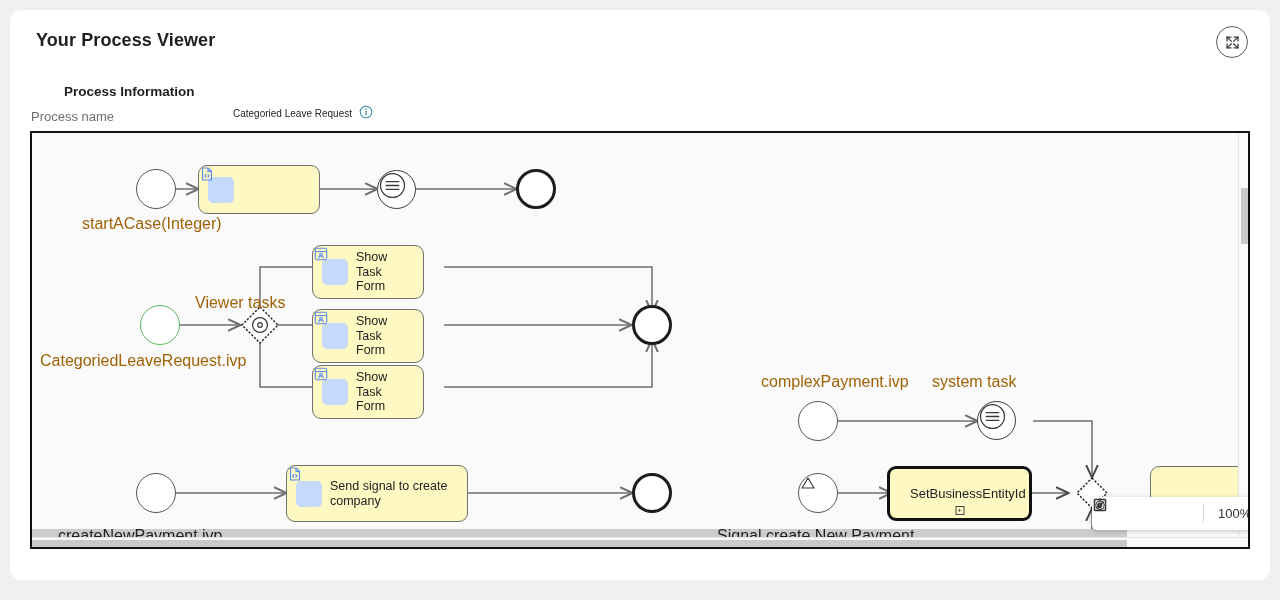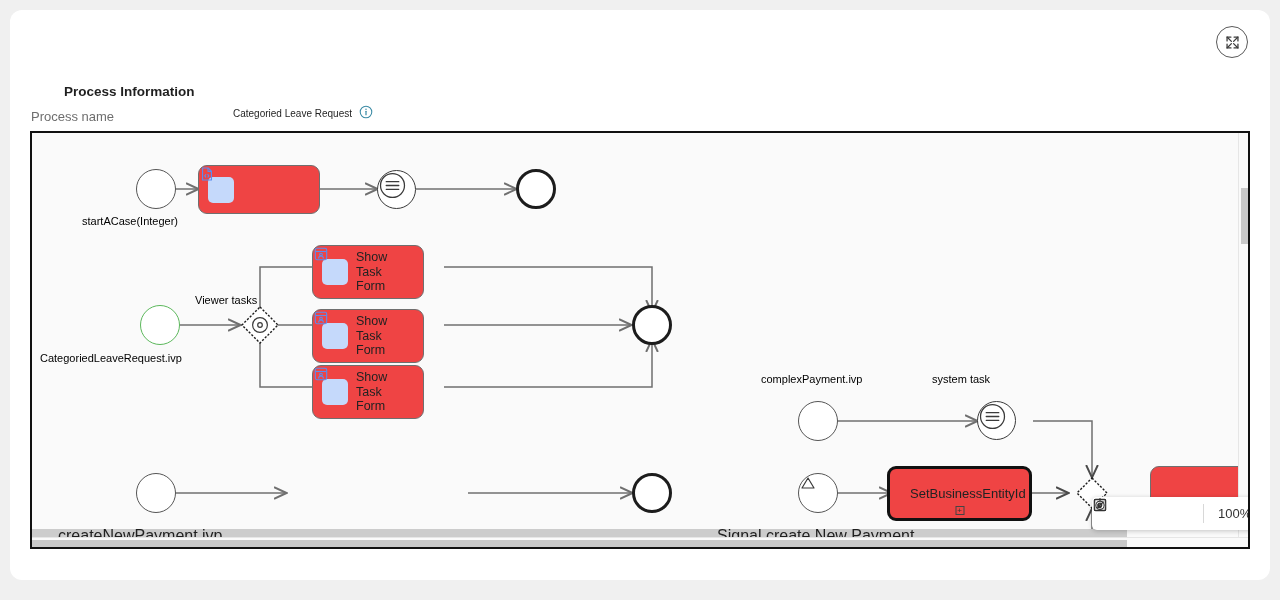--- a/index.html
+++ b/index.html
@@ -107,21 +107,21 @@
     position: absolute;
     left: 0; top: 2px;
     width: 1095px; height: 11px;
     background: #c9c9c9;
   }
 
   
   .node { position: absolute; }
 
   .task {
-    background: #ef4444;
+    background: #fef9c3;
     border: 1.6px solid #6f6f6f;
     border-radius: 9px;
     display: flex;
     align-items: center;
     gap: 8px;
     padding: 0 9px;
   }
   .task.thick { border-width: 3px; border-color: #111111; padding-left: 20px; }
   .task-icon {
     width: 26px; height: 26px;
@@ -155,22 +155,22 @@
     border-radius: 50%;
     background: #ffffff;
     display: flex; align-items: center; justify-content: center;
   }
   .ev.start  { border: 1.6px solid #555555; }
   .ev.green  { border: 1.6px solid #5cb85c; }
   .ev.end    { border: 3px solid #1c1c1c; }
 
   .caption {
     position: absolute;
-    font-size: 11px;
-    color: #000000;
+    font-size: 16px;
+    color: #a16207;
     white-space: nowrap;
   }
 
   .lane-label {
     position: absolute;
     font-size: 16px;
     color: #1f1f1f;
     white-space: nowrap;
   }
   .lane-band {
@@ -209,20 +209,21 @@
     padding: 0 5px;
     min-width: 40px;
     text-align: center;
   }
 </style>
 </head>
 <body>
 
 <div id="app">
 
+  <div class="page-title">Your Process Viewer</div>
 
   <button class="fullscreen-btn">
     <span>
       <svg width="17" height="17" viewBox="0 0 20 20" fill="none" stroke="#3c3c3c" stroke-width="1.5" stroke-linecap="round" stroke-linejoin="round">
         <path d="M8.2 3.6H3.6v4.6"></path>
           <path d="M3.6 3.6l5.1 5.1"></path>
         <path d="M11.8 3.6h4.6v4.6"></path>
           <path d="M16.4 3.6l-5.1 5.1"></path>
         <path d="M8.2 16.4H3.6v-4.6"></path>
           <path d="M3.6 16.4l5.1-5.1"></path>
@@ -362,20 +363,31 @@
           </svg>
         </span>
         <span class="task-label">Show
 Task Form</span>
       </div>
 
       <div class="node ev end" style="left:600px; top:172px; width:40px; height:40px;"></div>
 
       <div class="node ev start" style="left:104px; top:340px; width:40px; height:40px;"></div>
 
+      <div class="node task" style="left:254px; top:332px; width:182px; height:57px;">
+        <span class="task-icon">
+          <svg width="16" height="16" viewBox="0 0 18 18" fill="none" stroke="#5b8def" stroke-width="1.3" stroke-linejoin="round">
+            <path d="M4 2.2h6.2L14 5.9v9.9H4z"></path>
+            <path d="M10.1 2.2v3.8H14"></path>
+            <path d="M7.6 9.6l-1.1 1.4 1.1 1.4M10 9.6l1.1 1.4-1.1 1.4" stroke-linecap="round"></path>
+          </svg>
+        </span>
+        <span class="task-label">Send signal to create
+company</span>
+      </div>
 
       <div class="node ev end" style="left:600px; top:340px; width:40px; height:40px;"></div>
 
       <div class="node ev start" style="left:766px; top:268px; width:40px; height:40px;"></div>
       <div class="caption" style="left:729px; top:240px;">complexPayment.ivp</div>
 
       <div class="node ev" style="left:945px; top:268px; width:39px; height:39px; border:1.4px solid #3a3a3a; border-radius:50%;">
         <svg width="29" height="29" viewBox="0 0 30 30">
           <circle cx="15" cy="15" r="12.4" fill="#fff" stroke="#3a3a3a" stroke-width="1.3"></circle>
           <g stroke="#3a3a3a" stroke-width="1.3" stroke-linecap="round">

